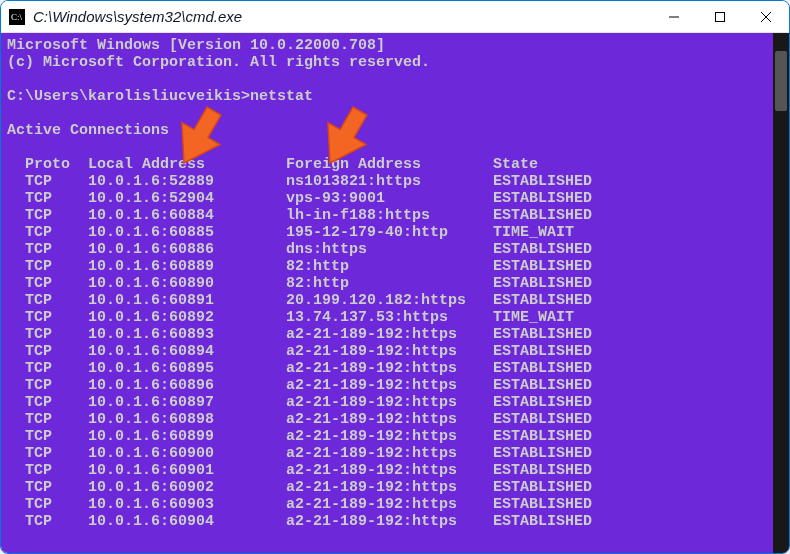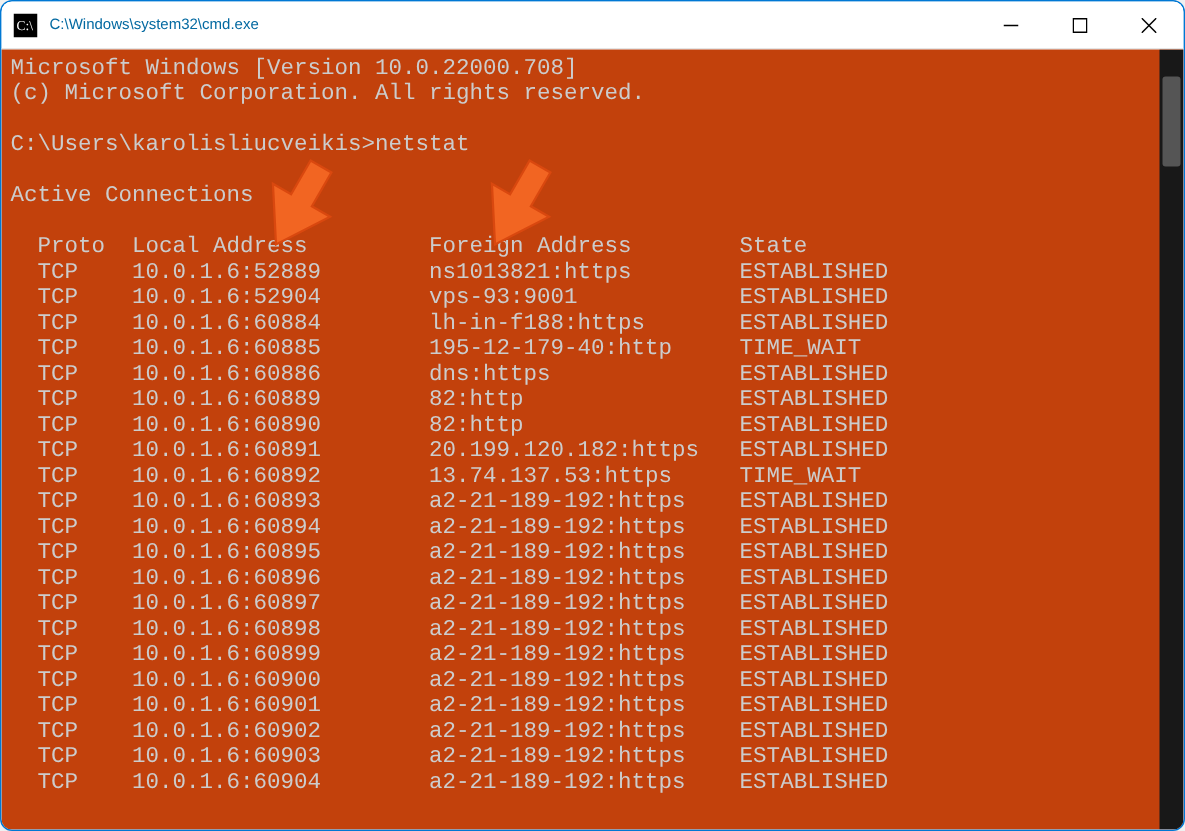--- a/index.html
+++ b/index.html
@@ -33,44 +33,46 @@
   }
   .titlebar-icon {
     width: 16px;
     height: 16px;
     margin-right: 8px;
     display: inline-flex;
     align-items: center;
     justify-content: center;
   }
   .titlebar-title {
-    font-size: 10px;
-    color: #0369a1;
+    font-size: 15px;
+    color: #0f172a;
     flex: 0 0 auto;
+    font-style: italic;
   }
   .win-controls {
     margin-left: auto;
     display: flex;
     height: 100%;
   }
   .win-btn {
     width: 46px;
     height: 100%;
     display: flex;
     align-items: center;
     justify-content: center;
     font-size: 10px;
     color: #000;
     cursor: pointer;
   }
   .terminal-area {
     flex: 1;
-    background: #c2410c;
+    background: #6d28d9;
     position: relative;
     overflow: hidden;
+    font-weight: bold;
   }
   .terminal {
     font-family: "Consolas", "Courier New", monospace;
     font-size: 15px;
     line-height: 17px;
     color: #ccc;
     padding: 4px 6px 4px 6px;
     white-space: pre;
     letter-spacing: 0;
   }

